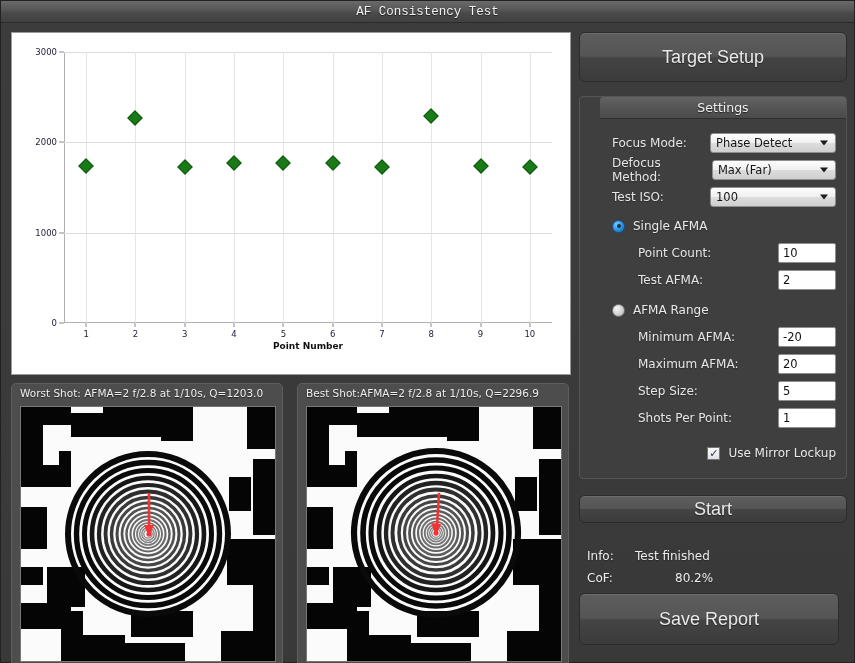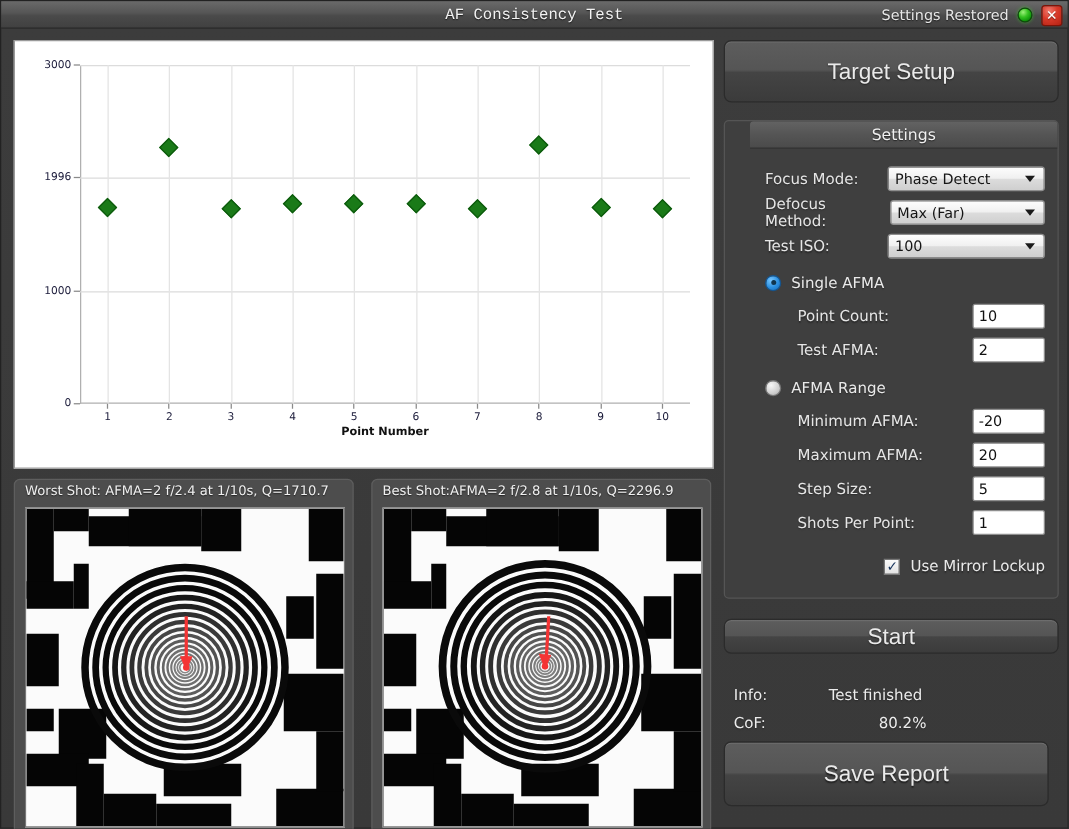--- a/index.html
+++ b/index.html
@@ -242,39 +242,34 @@
     cursor: pointer; flex: none;
   }
   .checkbox::after {
     content: "\2713"; font-size: 11px; color: #16335c; line-height: 1;
     font-weight: bold;
   }
 
   #btn-start { height: 28px; margin-top: 16px; }
 
   #info-block { margin-top: 22px; padding-left: 8px; }
-  .info-row { display: flex; height: 22px; align-items: center; font-size: 12px; color: #ececec; text-shadow: 0 1px 1px #2a2a2a; gap: 28px; }
+  .info-row { display: flex; height: 22px; align-items: center; font-size: 12px; color: #ececec; text-shadow: 0 1px 1px #2a2a2a; }
   .info-key { width: 36px; }
   .info-val { padding-left: 12px; }
   .cof-val { padding-left: 52px; }
 
   #btn-save { height: 52px; margin-top: 4px; width: 260px; }
 </style>
 </head>
 <body>
 
 <div id="app">
 
   <div id="titlebar">
     <div id="title-text">AF Consistency Test</div>
-    <div id="tb-right">
-      <span id="status-text">Settings Restored</span>
-      <span id="status-led"></span>
-      <span id="close-btn">✕</span>
-    </div>
   </div>
 
   <div id="body">
 
     <div id="chart-panel">
       <div id="plot">
         <div id="axis-y"></div>
         <div id="axis-x"></div>
         <div id="grid-h">
             <div class="gridline-h" style="top: 180.667px;"></div>
@@ -292,21 +287,21 @@
             <div class="gridline-v" style="left: 367.232px;"></div>
             <div class="gridline-v" style="left: 416.525px;"></div>
             <div class="gridline-v" style="left: 465.818px;"></div>
           </div>
         <div id="yticks">
             <div class="ytick-mark" style="top: 271px;"></div>
             <div class="ytick-label" style="top: 271px;">0</div>
             <div class="ytick-mark" style="top: 180.667px;"></div>
             <div class="ytick-label" style="top: 180.667px;">1000</div>
             <div class="ytick-mark" style="top: 90.3333px;"></div>
-            <div class="ytick-label" style="top: 90.3333px;">1996</div>
+            <div class="ytick-label" style="top: 90.3333px;">2000</div>
             <div class="ytick-mark" style="top: 0px;"></div>
             <div class="ytick-label" style="top: 0px;">3000</div>
           </div>
         <div id="xticks">
             <div class="xtick-mark" style="left: 22.1818px;"></div>
             <div class="xtick-label" style="left: 22.1818px;">1</div>
             <div class="xtick-mark" style="left: 71.4747px;"></div>
             <div class="xtick-label" style="left: 71.4747px;">2</div>
             <div class="xtick-mark" style="left: 120.768px;"></div>
             <div class="xtick-label" style="left: 120.768px;">3</div>
@@ -335,21 +330,21 @@
             <div class="dpoint" style="left: 317.939px; top: 115.175px; background: rgb(26, 122, 24);"></div>
             <div class="dpoint" style="left: 367.232px; top: 63.5043px; background: rgb(26, 122, 24);"></div>
             <div class="dpoint" style="left: 416.525px; top: 113.82px; background: rgb(26, 122, 24);"></div>
             <div class="dpoint" style="left: 465.818px; top: 114.723px; background: rgb(26, 122, 24);"></div>
           </div>
         <div id="xlabel">Point Number</div>
       </div>
     </div>
 
     <div class="shot-panel" id="shot-worst">
-      <div class="shot-caption">Worst Shot: AFMA=2 f/2.4 at 1/10s, Q=1710.7</div>
+      <div class="shot-caption">Worst Shot: AFMA=2 f/2.8 at 1/10s, Q=1203.0</div>
       <div class="shot-img">
         <svg width="254" height="254" viewBox="0 0 254 254">
           <rect x="0" y="0" width="254" height="254" fill="#fbfbfb"></rect>
           <g fill="#050505">
             <rect x="0" y="0" width="22" height="72"></rect>
             <rect x="22" y="0" width="28" height="18"></rect>
             <rect x="50" y="6" width="90" height="24"></rect>
             <rect x="82" y="0" width="58" height="30"></rect>
             <rect x="140" y="0" width="32" height="34"></rect>
             <rect x="226" y="0" width="28" height="42"></rect>

